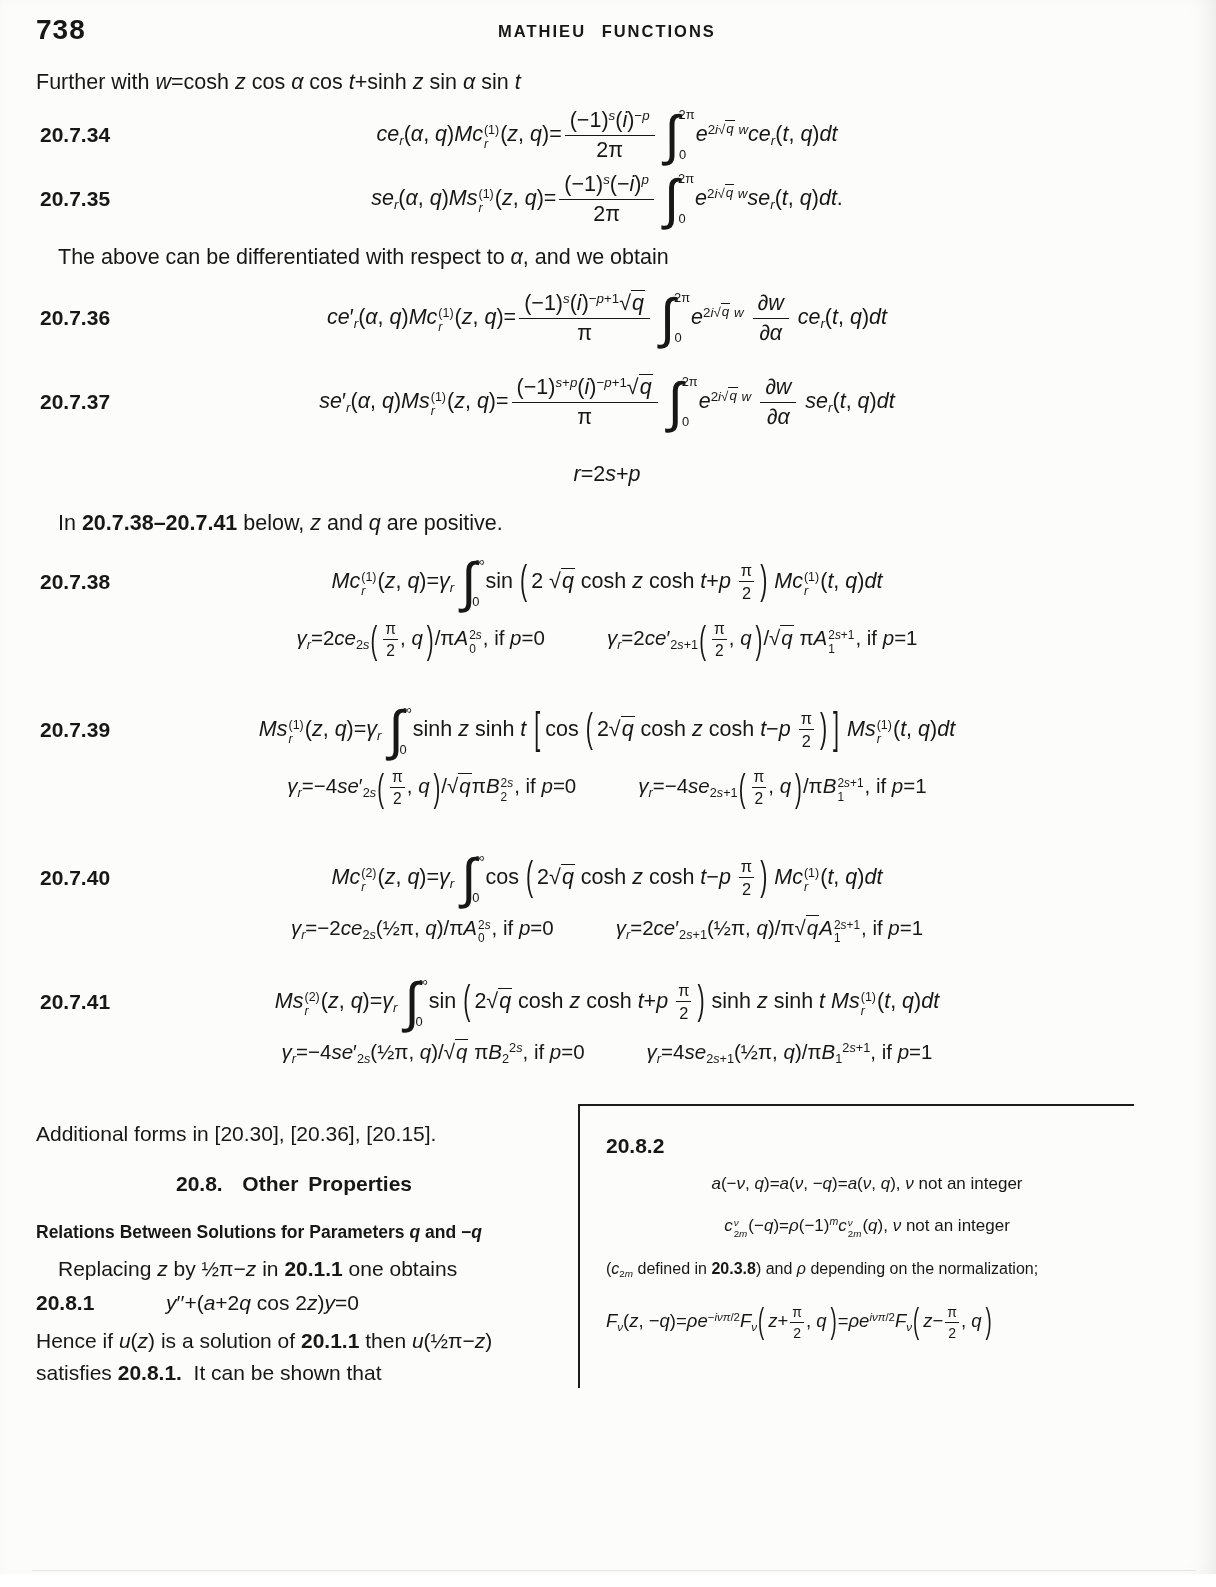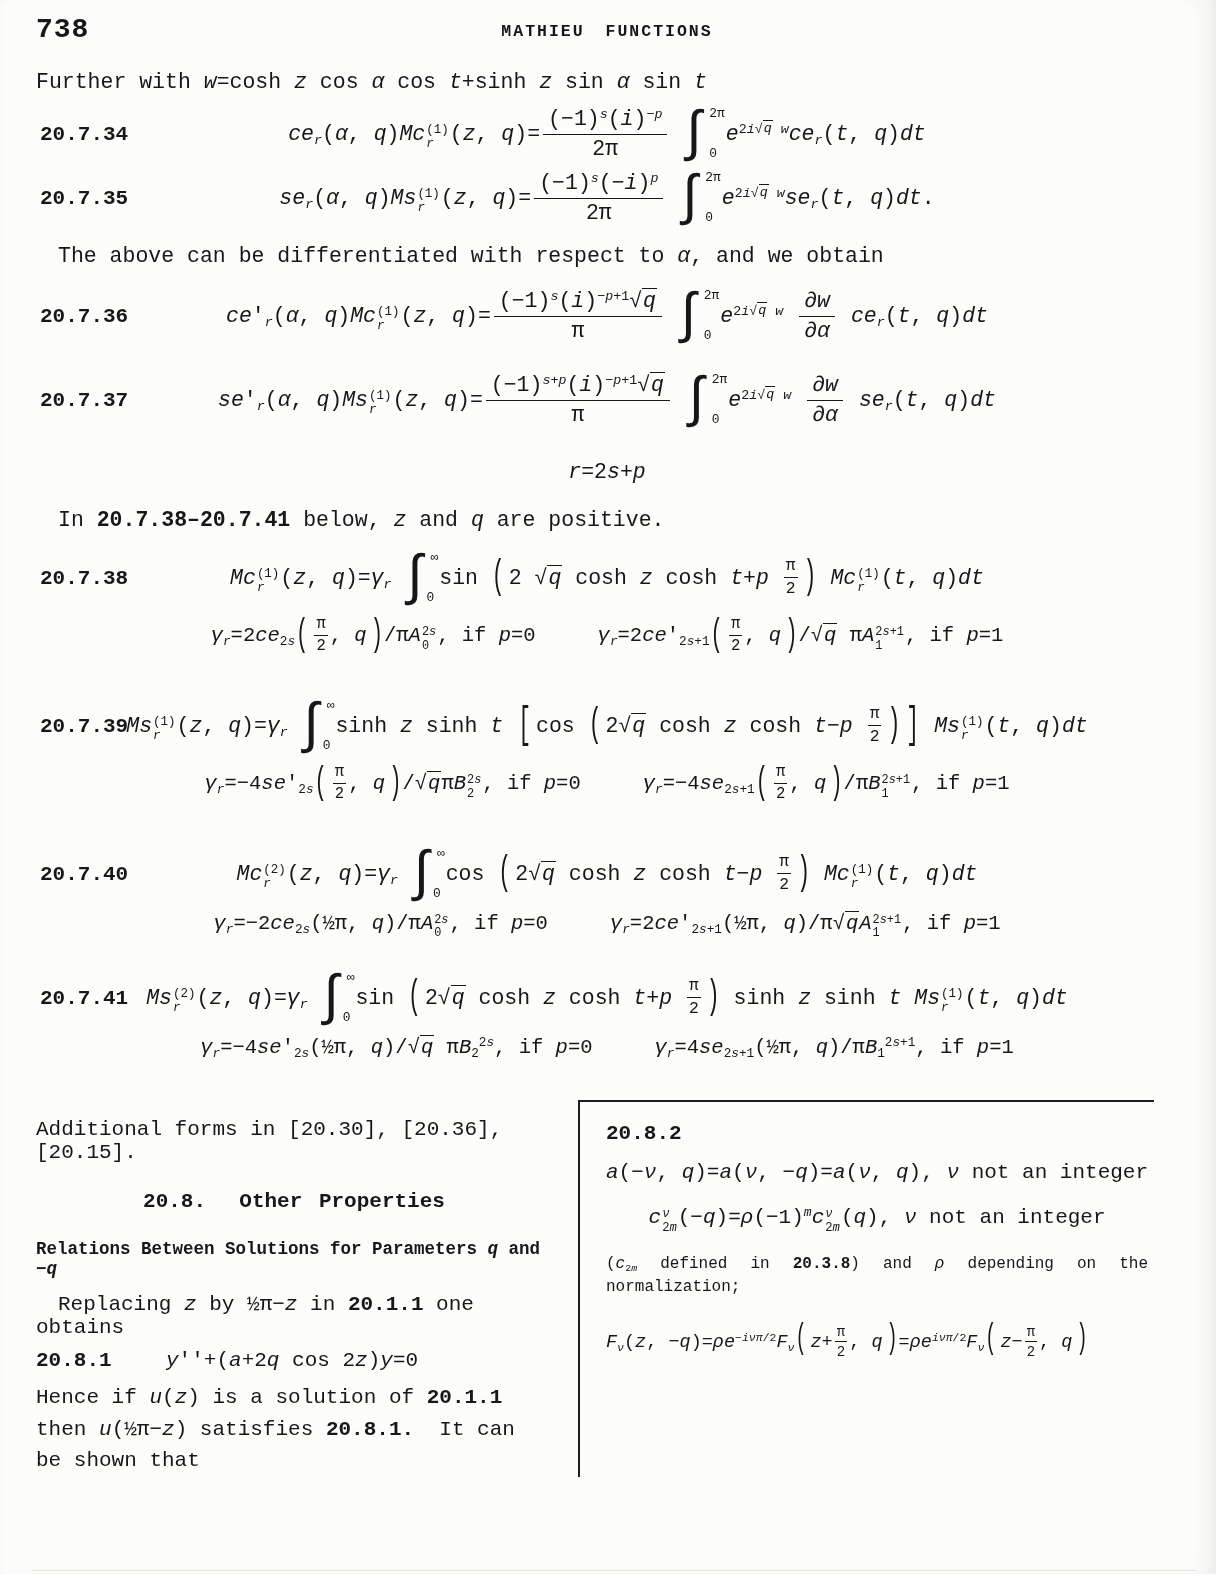--- a/index.html
+++ b/index.html
@@ -1,17 +1,17 @@
 <!DOCTYPE html>
 <html><head>
 <meta charset="utf-8">
 <style>
   html,body{margin:0;padding:0;background:#ffffff;}
   .page{position:relative;width:1216px;height:1574px;background:#fcfcfa;color:#171717;
-        font-family:Liberation Mono, monospace;overflow:hidden;
+        font-family:Liberation Sans, sans-serif;overflow:hidden;
         box-shadow:inset -16px 0 30px -20px rgba(0,0,0,.14), inset 6px 0 12px -10px rgba(0,0,0,.05);}
   .inner{padding:14px 38px 0 36px;}
   p,h3,h4,h5{margin:0;}
 
   .pagehead{position:relative;height:36px;}
   .pageno{position:absolute;left:0;top:0;font-size:28px;font-weight:bold;letter-spacing:1px;}
   .runhead{display:block;text-align:center;font-size:16.5px;font-weight:bold;letter-spacing:2px;word-spacing:9px;padding-top:8px;}
 
   .bodytext{font-size:21.5px;}
   .intro{margin-top:20px;}
@@ -50,30 +50,30 @@
   .ss{display:inline-block;text-align:left;font-size:58%;line-height:1.12;vertical-align:-0.62em;margin:0 1px;}
   .ss .t,.ss .b{display:block;}
   .bp{display:inline-block;transform:scaleY(1.9);vertical-align:middle;line-height:1;padding:0 1px;}
   .bk{display:inline-block;transform:scaleY(2.1);vertical-align:middle;line-height:1;padding:0 2px;}
   .pad{padding:0 3px;}
 
   
   .twocol{display:flex;margin-top:16px;align-items:stretch;}
   .leftcol{width:516px;flex:none;margin-top:10px;}
   .rightcol{flex:1;margin-left:26px;margin-right:44px;border-left:2.5px solid #1c1c1c;border-top:2.5px solid #1c1c1c;
-            padding:20px 6px 12px 26px;}
+            padding:28px 6px 12px 26px;}
   .addforms{font-size:21px;margin-top:8px;}
   .otherprops{text-align:center;font-weight:bold;font-size:21px;margin-top:26px;word-spacing:4px;}
   .relsub{font-weight:bold;font-size:17.5px;margin-top:26px;}
   .replacing{font-size:21px;margin-top:14px;text-indent:22px;}
   .eq2081row{display:flex;align-items:center;margin-top:10px;font-size:21px;}
   .eqlabel2{font-weight:bold;flex:none;width:130px;}
   .hence{font-size:21px;margin-top:10px;line-height:1.5;}
   .r-label{font-weight:bold;font-size:21px;}
-  .r-eq{text-align:center;font-size:21px;margin-top:16px;white-space:nowrap;}
+  .r-eq{text-align:center;font-size:17px;margin-top:16px;white-space:nowrap;}
   .r-eq-c{margin-top:22px;}
   .r-note{font-size:16px;margin-top:18px;line-height:1.45;text-align:justify;}
   .r-eqF{font-size:18.5px;margin-top:24px;white-space:nowrap;}
   .bottomline{position:absolute;left:32px;right:20px;bottom:3px;height:1.5px;background:#e4e4e0;}
 </style>
 </head>
 <body>
 
 <div class="page">
   <div class="inner">

